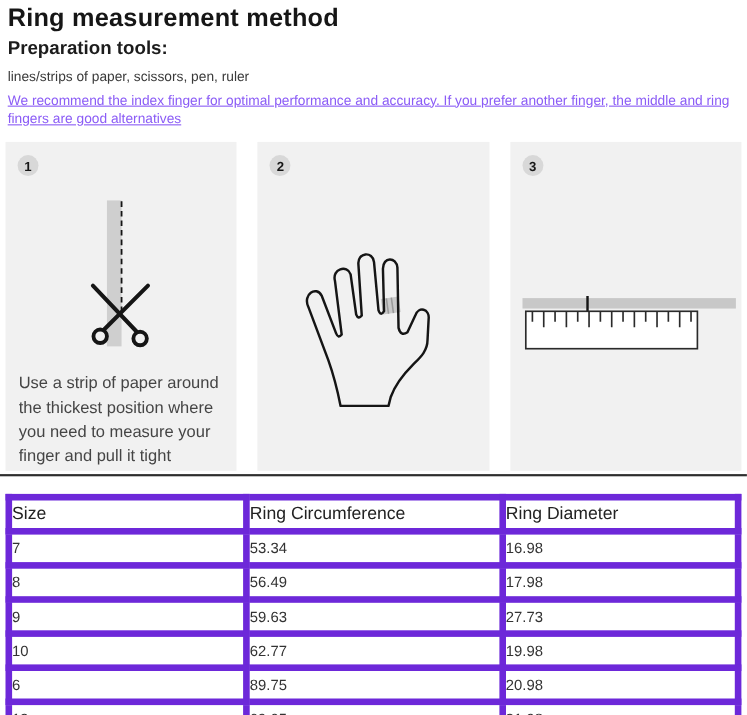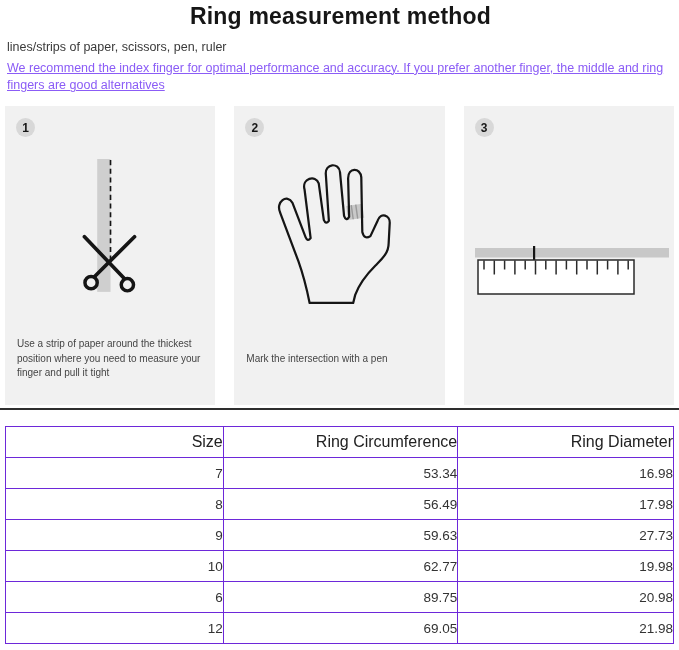--- a/index.html
+++ b/index.html
@@ -8,21 +8,21 @@
     width: 679px; height: 650px;
     background: #ffffff;
     font-family: "Liberation Sans", sans-serif;
     overflow: hidden;
     position: relative;
   }
   .content { padding: 3px 5px 0 5px; }
 
   .title {
     font-size: 23px; font-weight: bold; color: #161616;
-    letter-spacing: 0.2px; line-height: 1.2; padding-left: 2px; text-align: center;
+    letter-spacing: 0.2px; line-height: 1.2; padding-left: 2px;
   }
   .subtitle {
     font-size: 17px; font-weight: bold; color: #1c1c1c;
     margin-top: 3px; padding-left: 2px;
   }
   .tools-line {
     font-size: 12.5px; color: #3a3a3a; margin-top: 9px; padding-left: 2px;
   }
   .reco-line {
     font-size: 12.5px; color: #8b5cf6; margin-top: 6px; padding-left: 2px;
@@ -49,39 +49,39 @@
   }
   .illus {
     flex: 1 1 auto;
     display: flex; align-items: center; justify-content: center;
     overflow: hidden;
   }
   .panel3 .illus { align-items: center; }
   .caption {
     height: 86px;
     padding: 0 12px 6px 12px;
-    font-size: 10px; line-height: 1.47; color: #454545;
+    font-size: 15px; line-height: 1.47; color: #454545;
     display: flex; align-items: center;
   }
 
   .divider {
     margin-top: 3px;
     width: 679px; height: 2px;
     background: #2e2e2e;
   }
 
   table.size-table {
     margin: 16px 5px 0 5px;
     width: 669px;
     border-collapse: collapse;
     table-layout: fixed;
   }
   .size-table th, .size-table td {
-    border: 1px solid #6d28d9;
-    text-align: right;
+    border: 6px solid #6d28d9;
+    text-align: left;
     vertical-align: middle;
   }
   .size-table th {
     height: 31px;
     font-size: 16px; font-weight: normal; color: #222222;
   }
   .size-table td {
     height: 31px;
     font-size: 13.5px; color: #333333;
   }
@@ -91,20 +91,21 @@
 
   svg .outline { stroke: #151515; fill: none; }
 </style>
 </head>
 <body>
 
 <div class="page">
   <div class="content">
 
     <div class="title">Ring measurement method</div>
+    <div class="subtitle">Preparation tools:</div>
     <div class="tools-line">lines/strips of paper, scissors, pen, ruler</div>
     <div class="reco-line">We recommend the index finger for optimal performance and accuracy. If you prefer another finger, the middle and ring fingers are good alternatives</div>
 
     <div class="steps">
 
       <div class="panel">
         <div class="badge">1</div>
         <div class="illus">
           <svg width="56" height="138" viewBox="0 0 54 135">
             <rect x="14.5" y="0" width="13" height="130" fill="#cfcfcf"></rect>
@@ -148,21 +149,20 @@
                  L 98,79
                  Q 100,87 106,83
                  L 113,68
                  C 116,59 126,62 125,71
                  L 124,90
                  C 124,100 117,106 111,112
                  C 102,121 95,130 91,141
                  L 89,149 Z"></path>
           </svg>
         </div>
-        <div class="caption">Mark the intersection with a pen</div>
       </div>
 
       <div class="panel panel3">
         <div class="badge">3</div>
         <div class="illus">
           <svg width="204" height="50" viewBox="0 0 204 50">
             <rect x="8" y="2" width="194" height="9.5" fill="#c8c8c8"></rect>
             <rect x="66" y="0" width="2.2" height="14" fill="#151515"></rect>
             <rect x="11" y="14" width="156" height="34" fill="#ffffff" stroke="#2a2a2a" stroke-width="1.5"></rect>
             <g stroke="#2a2a2a" stroke-width="1.5">

